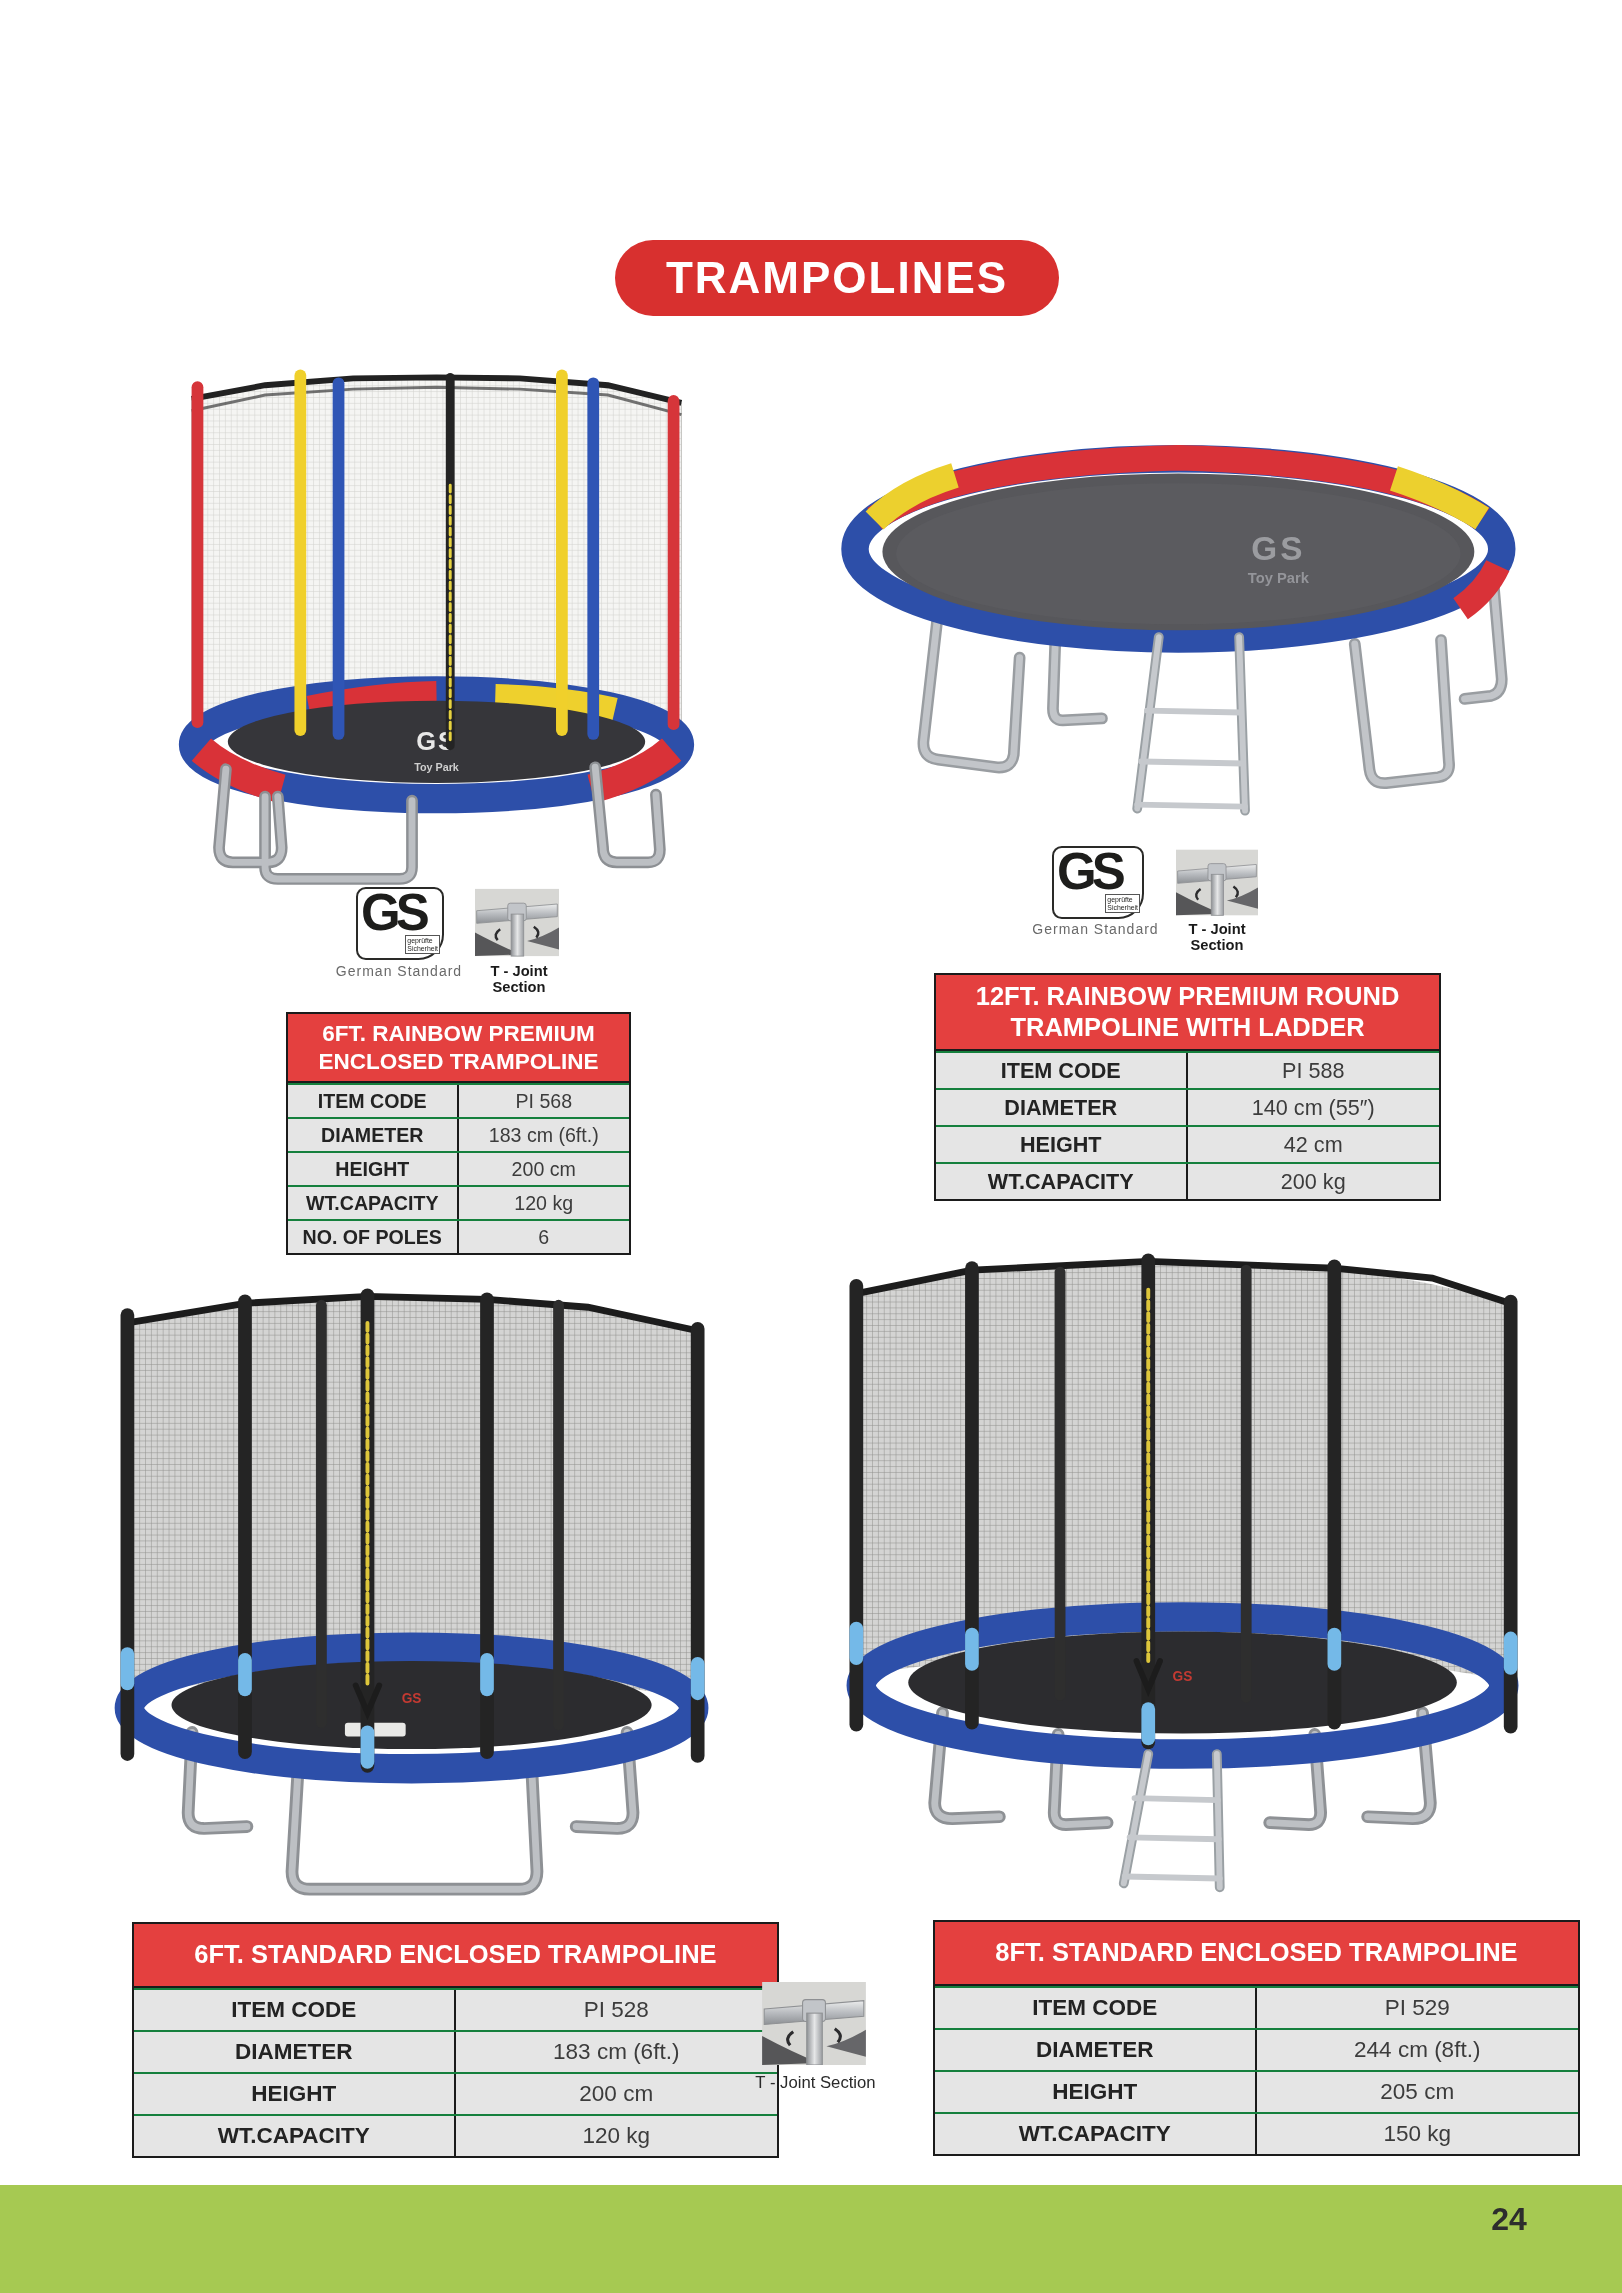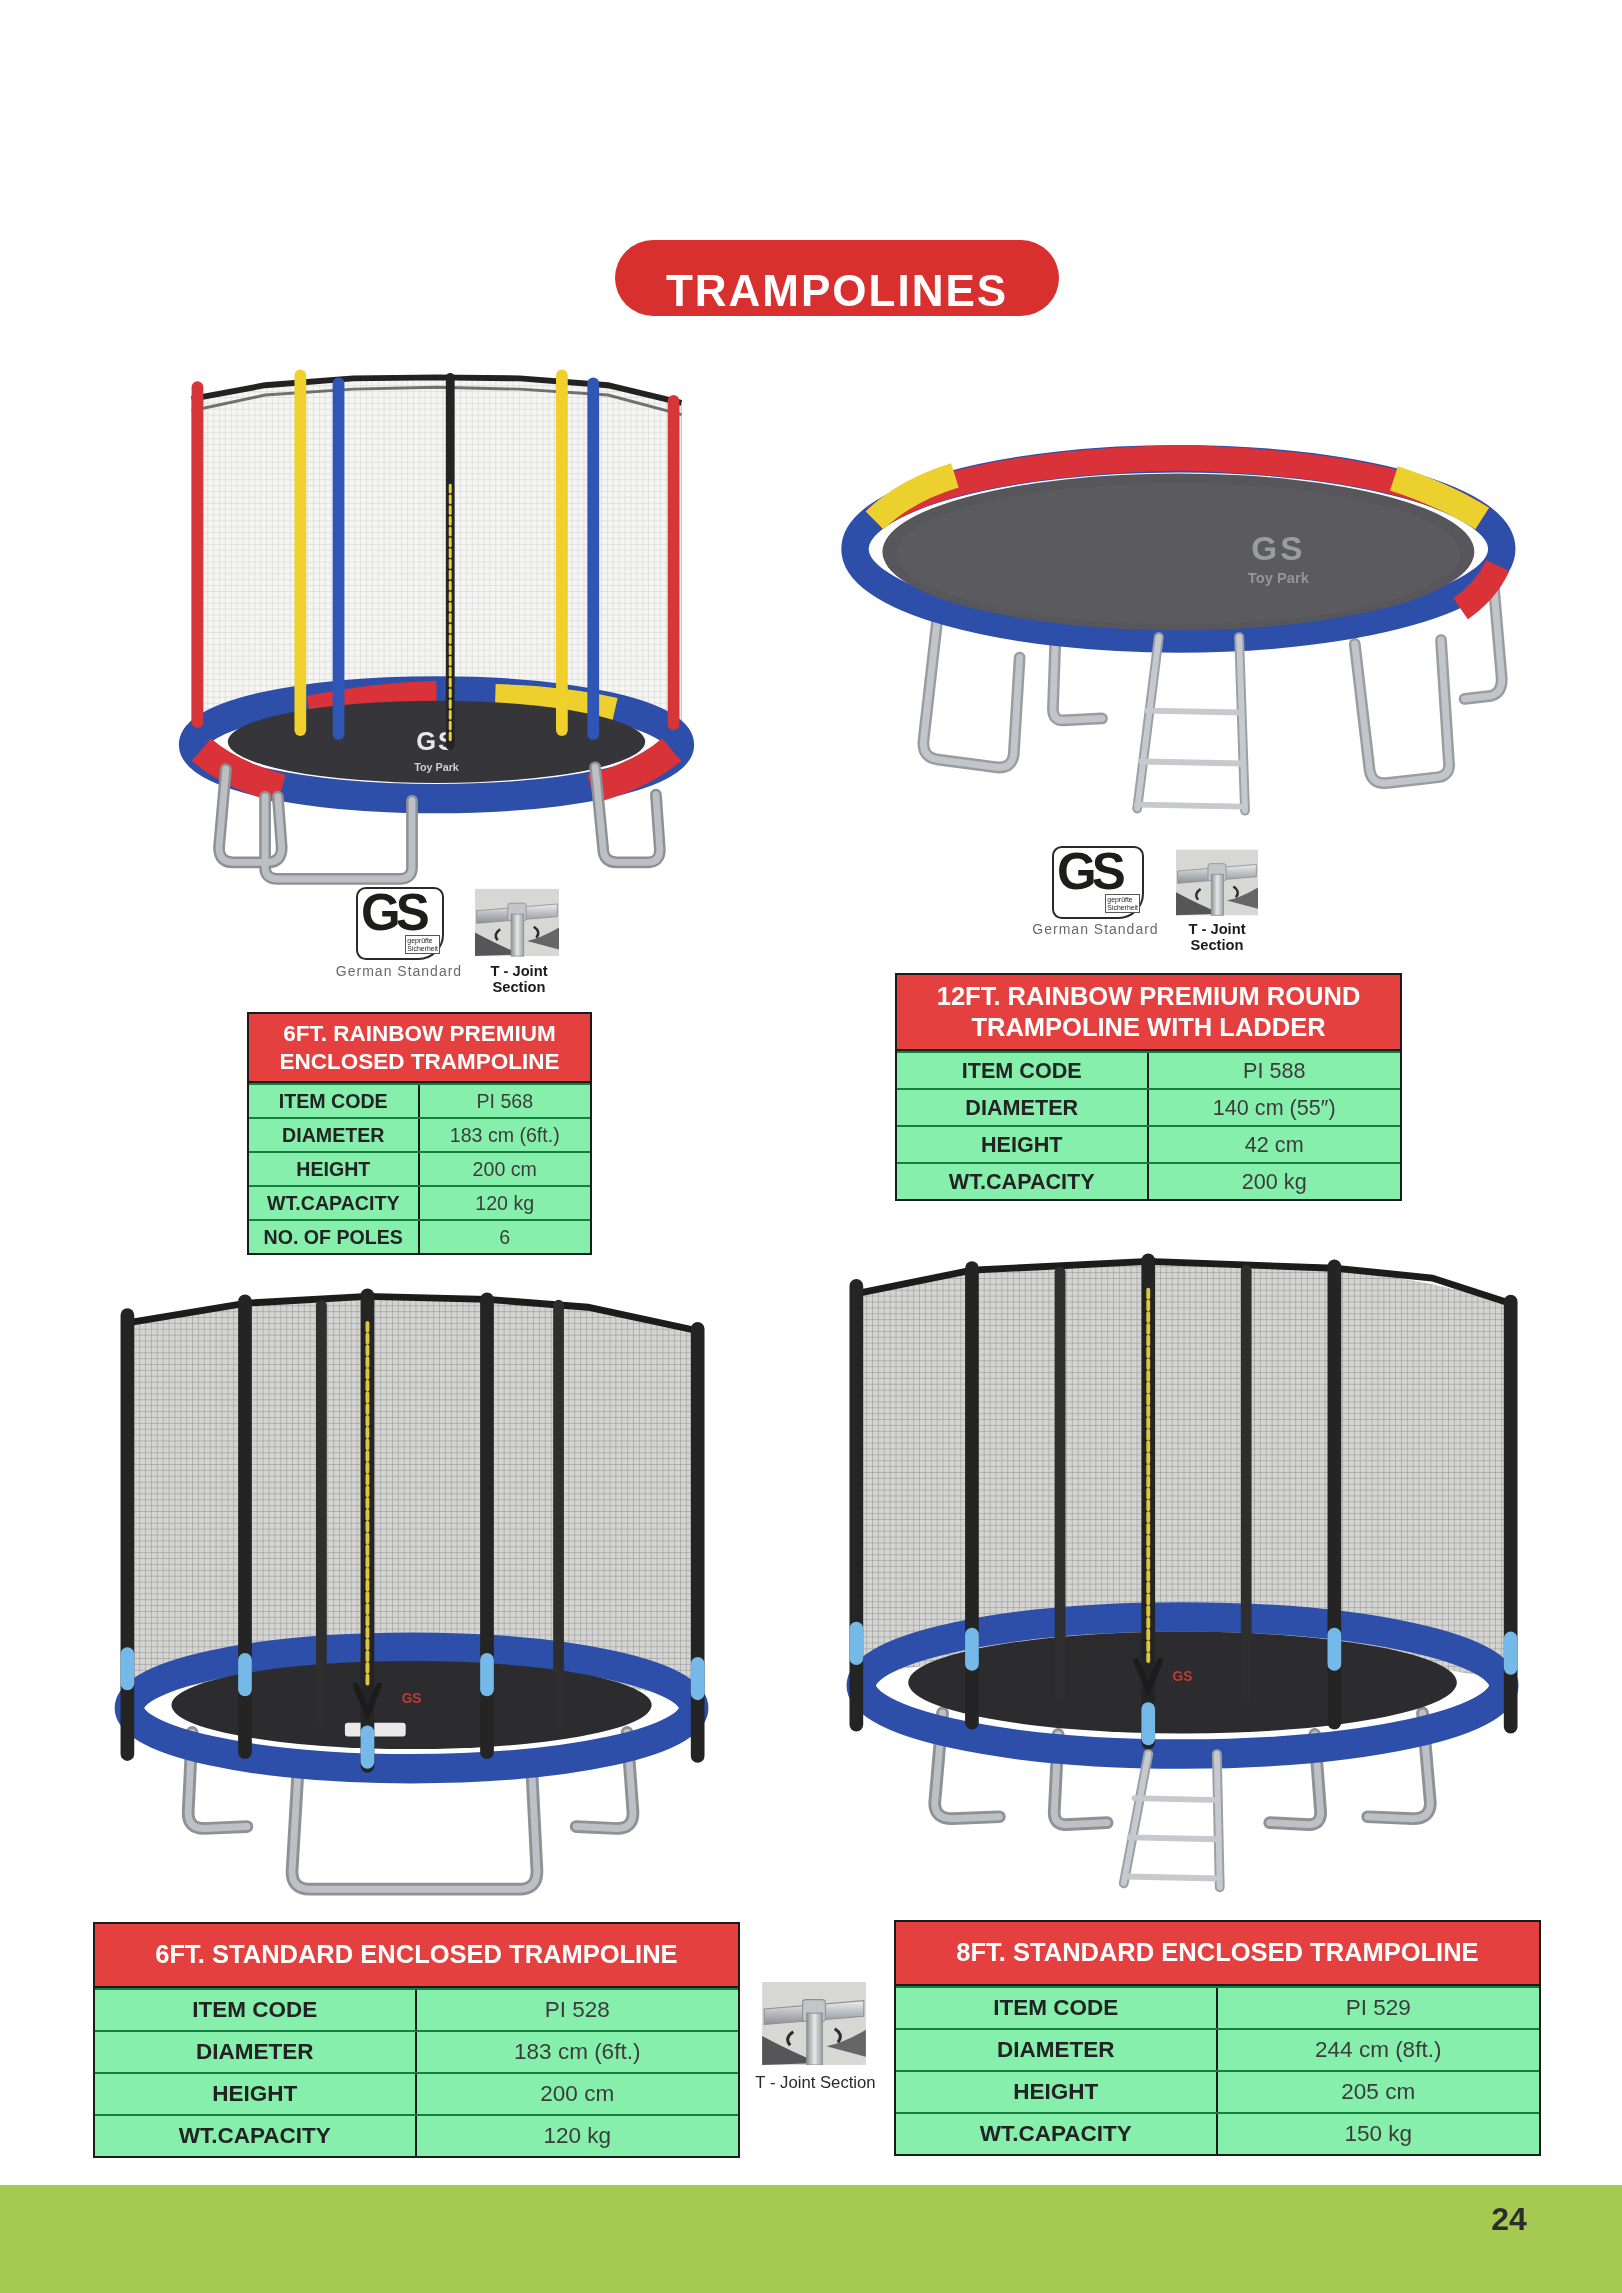--- a/index.html
+++ b/index.html
@@ -2,25 +2,25 @@
 <html><head>
 <meta charset="utf-8">
 <style>
   html,body{margin:0;padding:0;background:#ffffff;}
   #canvas{position:relative;width:1622px;height:2294px;background:#ffffff;overflow:hidden;
           font-family:"Liberation Sans",sans-serif;}
   .abs{position:absolute;}
 
   
   .badge{position:absolute;left:615px;top:240px;width:444px;height:76px;border-radius:39px;
-         background:#d8302f;color:#fff;display:flex;align-items:flex-end;justify-content:center;
+         background:#d8302f;color:#fff;display:flex;align-items:center;justify-content:center;
          font-size:44px;font-weight:bold;letter-spacing:2px;}
 
   
-  .spec-table{position:absolute;background:#86efac;border:2.9px solid #1b1b1b;box-sizing:border-box;}
+  .spec-table{position:absolute;background:#e5e5e5;border:2.9px solid #1b1b1b;box-sizing:border-box;margin-left:39px;}
   .spec-header{background:#e4403f;color:#fff;font-weight:bold;text-align:center;
                display:flex;flex-direction:column;align-items:center;justify-content:center;
                border-bottom:2.9px solid #1b1b1b;line-height:1.22;}
   .spec-row{display:flex;border-top:2px solid #15803d;box-sizing:border-box;}
   .spec-row:first-of-type{border-top:none;}
   .spec-cell{width:50%;display:flex;align-items:center;justify-content:center;box-sizing:border-box;}
   .spec-label{font-weight:bold;color:#232323;border-right:2.9px solid #1b1b1b;}
   .spec-value{color:#3c3c3c;border-radius:8px;}
 
   

